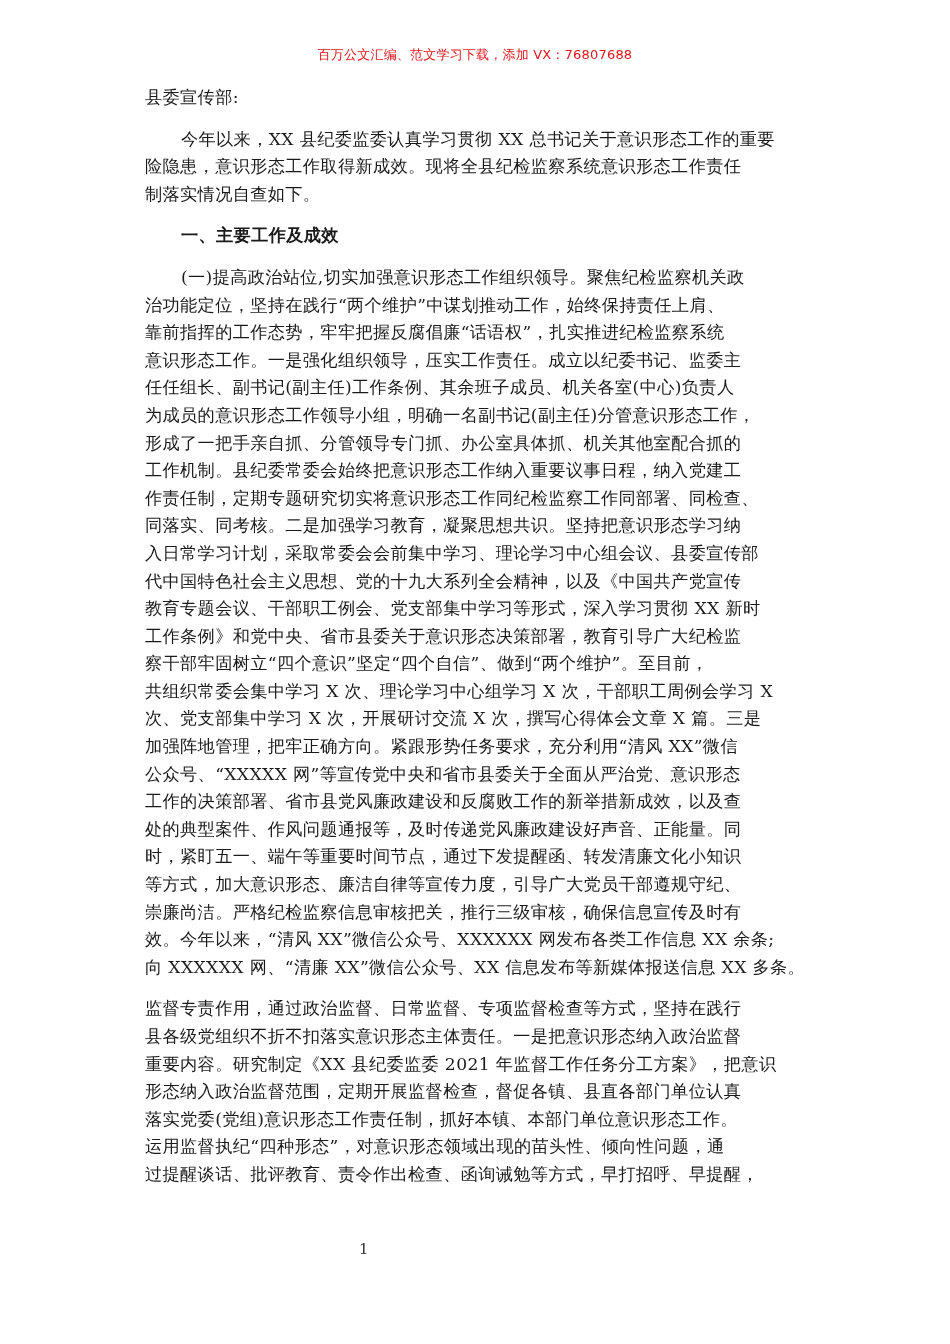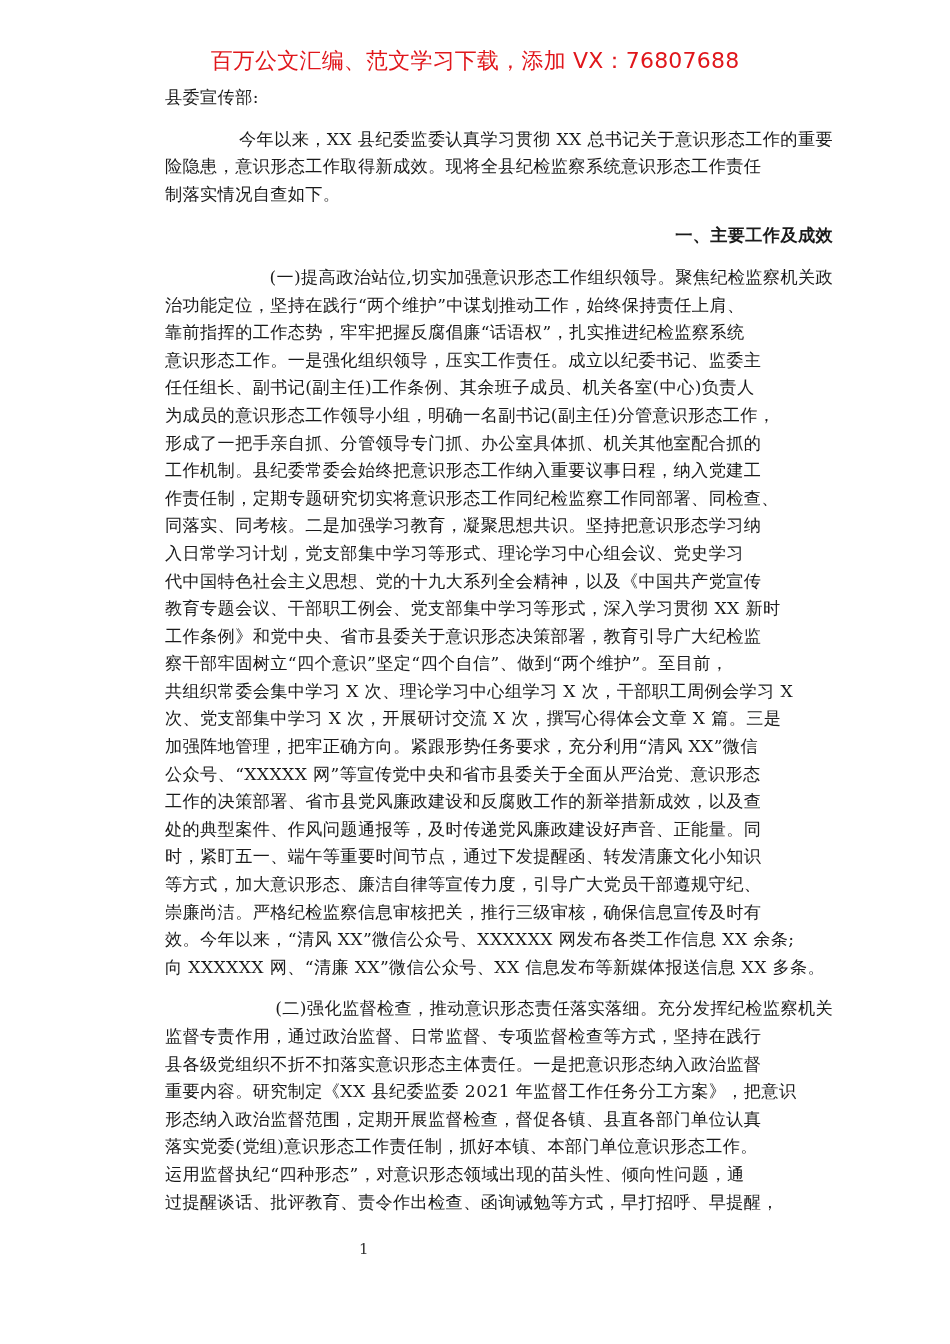--- a/index.html
+++ b/index.html
@@ -1,24 +1,24 @@
 <!DOCTYPE html>
 <html><head>
 <meta charset="utf-8">
 <style>
   html, body { margin: 0; padding: 0; background: #ffffff; }
   body { width: 950px; height: 1344px; position: relative; overflow: hidden;
          font-family: "DejaVu Serif", "Liberation Serif", serif; color: #1a1a1a; }
   .header { position: absolute; top: 46px; left: 0; width: 950px; text-align: center;
-            font-family: "DejaVu Sans", "Liberation Sans", sans-serif; font-size: 22px;
+            font-family: "DejaVu Sans", "Liberation Sans", sans-serif; font-size: 13px;
             color: #e0161b; letter-spacing: 0.2px; }
-  .page { position: absolute; left: 145px; top: 84px; width: 668px; margin-left: 20px; }
+  .page { position: absolute; left: 145px; top: 84px; width: 668px; }
   .line { display: block; height: 27.6px; line-height: 27.6px; font-size: 17.2px;
           white-space: nowrap; letter-spacing: 0.35px; }
-  .indent { padding-left: 36px; text-align: right; }
+  .indent { padding-left: 36px; }
   .gap { height: 14px; }
   .heading { font-weight: bold; }
   .pageno { position: absolute; top: 1240px; left: 359px; font-size: 15px;
             font-family: "DejaVu Serif", serif; color: #333; }
 </style>
 </head>
 <body>
 
 <div class="header">百万公文汇编、范文学习下载，添加 VX：76807688</div>
 
@@ -40,41 +40,40 @@
     <div class="line indent">(一)提高政治站位,切实加强意识形态工作组织领导。聚焦纪检监察机关政</div>
     <div class="line">治功能定位，坚持在践行“两个维护”中谋划推动工作，始终保持责任上肩、</div>
     <div class="line">靠前指挥的工作态势，牢牢把握反腐倡廉“话语权”，扎实推进纪检监察系统</div>
     <div class="line">意识形态工作。一是强化组织领导，压实工作责任。成立以纪委书记、监委主</div>
     <div class="line">任任组长、副书记(副主任)工作条例、其余班子成员、机关各室(中心)负责人</div>
     <div class="line">为成员的意识形态工作领导小组，明确一名副书记(副主任)分管意识形态工作，</div>
     <div class="line">形成了一把手亲自抓、分管领导专门抓、办公室具体抓、机关其他室配合抓的</div>
     <div class="line">工作机制。县纪委常委会始终把意识形态工作纳入重要议事日程，纳入党建工</div>
     <div class="line">作责任制，定期专题研究切实将意识形态工作同纪检监察工作同部署、同检查、</div>
     <div class="line">同落实、同考核。二是加强学习教育，凝聚思想共识。坚持把意识形态学习纳</div>
-    <div class="line">入日常学习计划，党支部集中学习等形式、理论学习中心组会议、党史学习</div>
+    <div class="line">入日常学习计划，采取常委会会前集中学习、理论学习中心组会议、县委宣传部</div>
     <div class="line">代中国特色社会主义思想、党的十九大系列全会精神，以及《中国共产党宣传</div>
     <div class="line">教育专题会议、干部职工例会、党支部集中学习等形式，深入学习贯彻 XX 新时</div>
     <div class="line">工作条例》和党中央、省市县委关于意识形态决策部署，教育引导广大纪检监</div>
     <div class="line">察干部牢固树立“四个意识”坚定“四个自信”、做到“两个维护”。至目前，</div>
     <div class="line">共组织常委会集中学习 X 次、理论学习中心组学习 X 次，干部职工周例会学习 X</div>
     <div class="line">次、党支部集中学习 X 次，开展研讨交流 X 次，撰写心得体会文章 X 篇。三是</div>
     <div class="line">加强阵地管理，把牢正确方向。紧跟形势任务要求，充分利用“清风 XX”微信</div>
     <div class="line">公众号、“XXXXX 网”等宣传党中央和省市县委关于全面从严治党、意识形态</div>
     <div class="line">工作的决策部署、省市县党风廉政建设和反腐败工作的新举措新成效，以及查</div>
     <div class="line">处的典型案件、作风问题通报等，及时传递党风廉政建设好声音、正能量。同</div>
     <div class="line">时，紧盯五一、端午等重要时间节点，通过下发提醒函、转发清廉文化小知识</div>
     <div class="line">等方式，加大意识形态、廉洁自律等宣传力度，引导广大党员干部遵规守纪、</div>
     <div class="line">崇廉尚洁。严格纪检监察信息审核把关，推行三级审核，确保信息宣传及时有</div>
     <div class="line">效。今年以来，“清风 XX”微信公众号、XXXXXX 网发布各类工作信息 XX 余条;</div>
     <div class="line">向 XXXXXX 网、“清廉 XX”微信公众号、XX 信息发布等新媒体报送信息 XX 多条。</div>
   </div>
   <div class="gap"></div>
 
   <div>
-    <div class="line indent">(二)强化监督检查，推动意识形态责任落实落细。充分发挥纪检监察机关</div>
     <div class="line">监督专责作用，通过政治监督、日常监督、专项监督检查等方式，坚持在践行</div>
     <div class="line">县各级党组织不折不扣落实意识形态主体责任。一是把意识形态纳入政治监督</div>
     <div class="line">重要内容。研究制定《XX 县纪委监委 2021 年监督工作任务分工方案》，把意识</div>
     <div class="line">形态纳入政治监督范围，定期开展监督检查，督促各镇、县直各部门单位认真</div>
     <div class="line">落实党委(党组)意识形态工作责任制，抓好本镇、本部门单位意识形态工作。</div>
     <div class="line">运用监督执纪“四种形态”，对意识形态领域出现的苗头性、倾向性问题，通</div>
     <div class="line">过提醒谈话、批评教育、责令作出检查、函询诫勉等方式，早打招呼、早提醒，</div>
   </div>
 </div>
 

